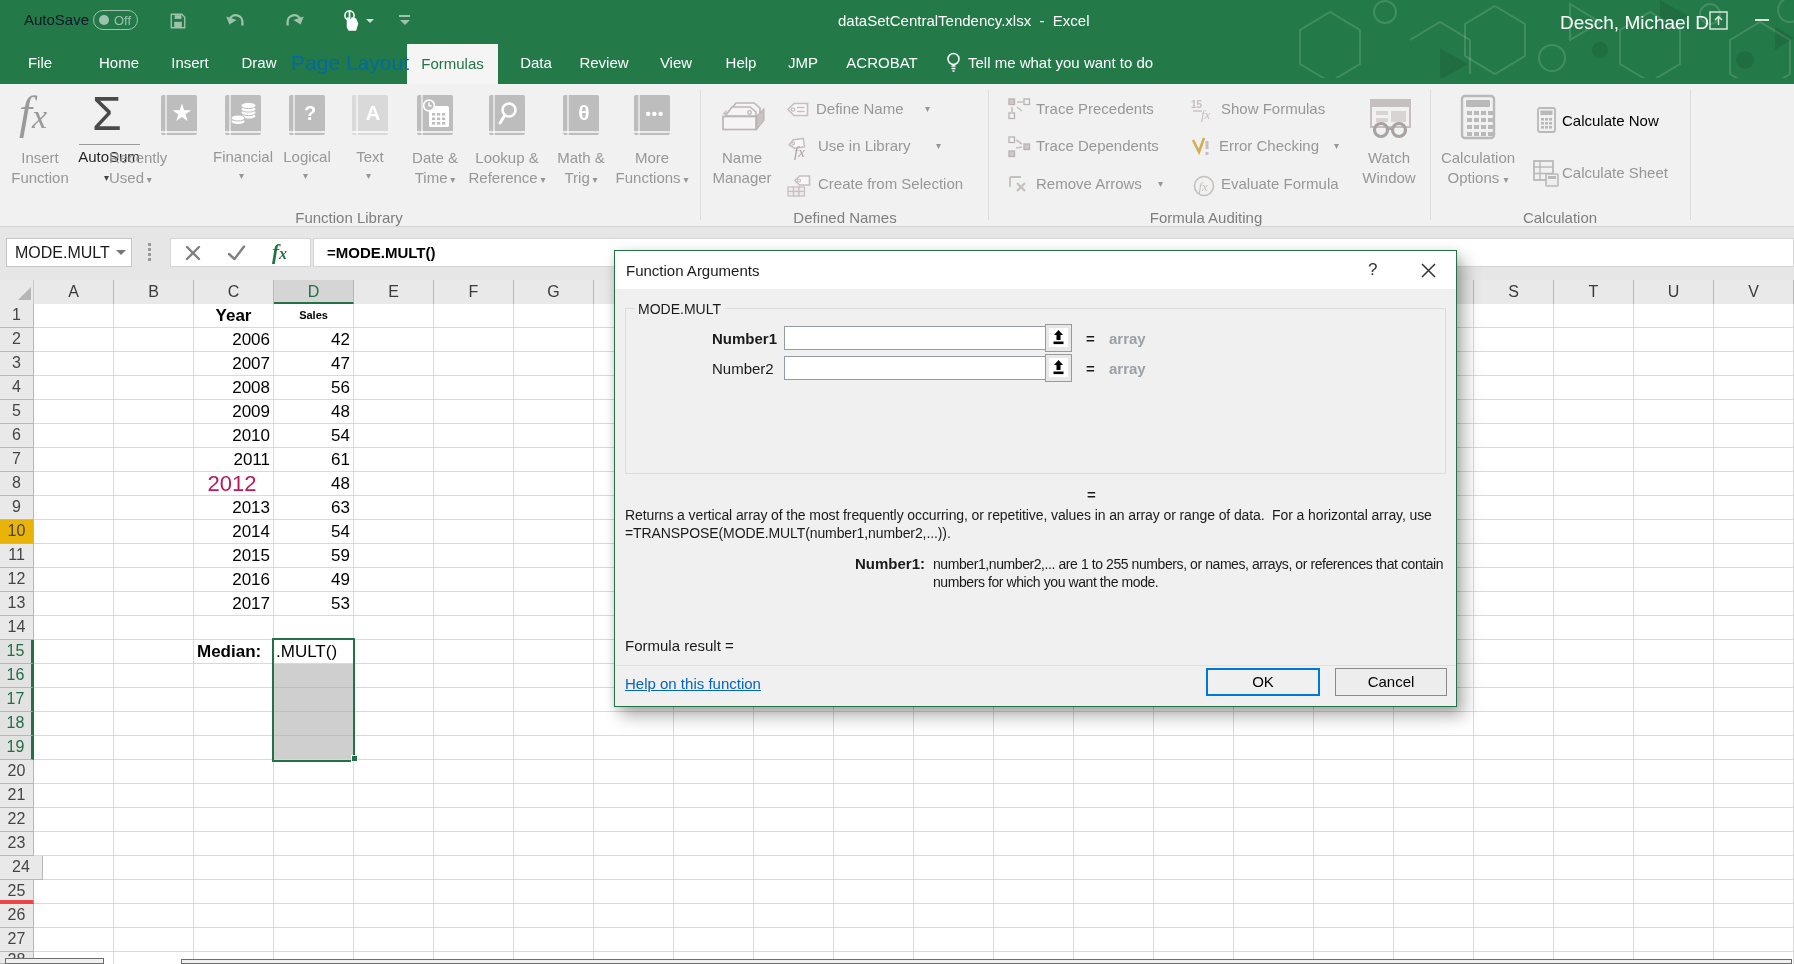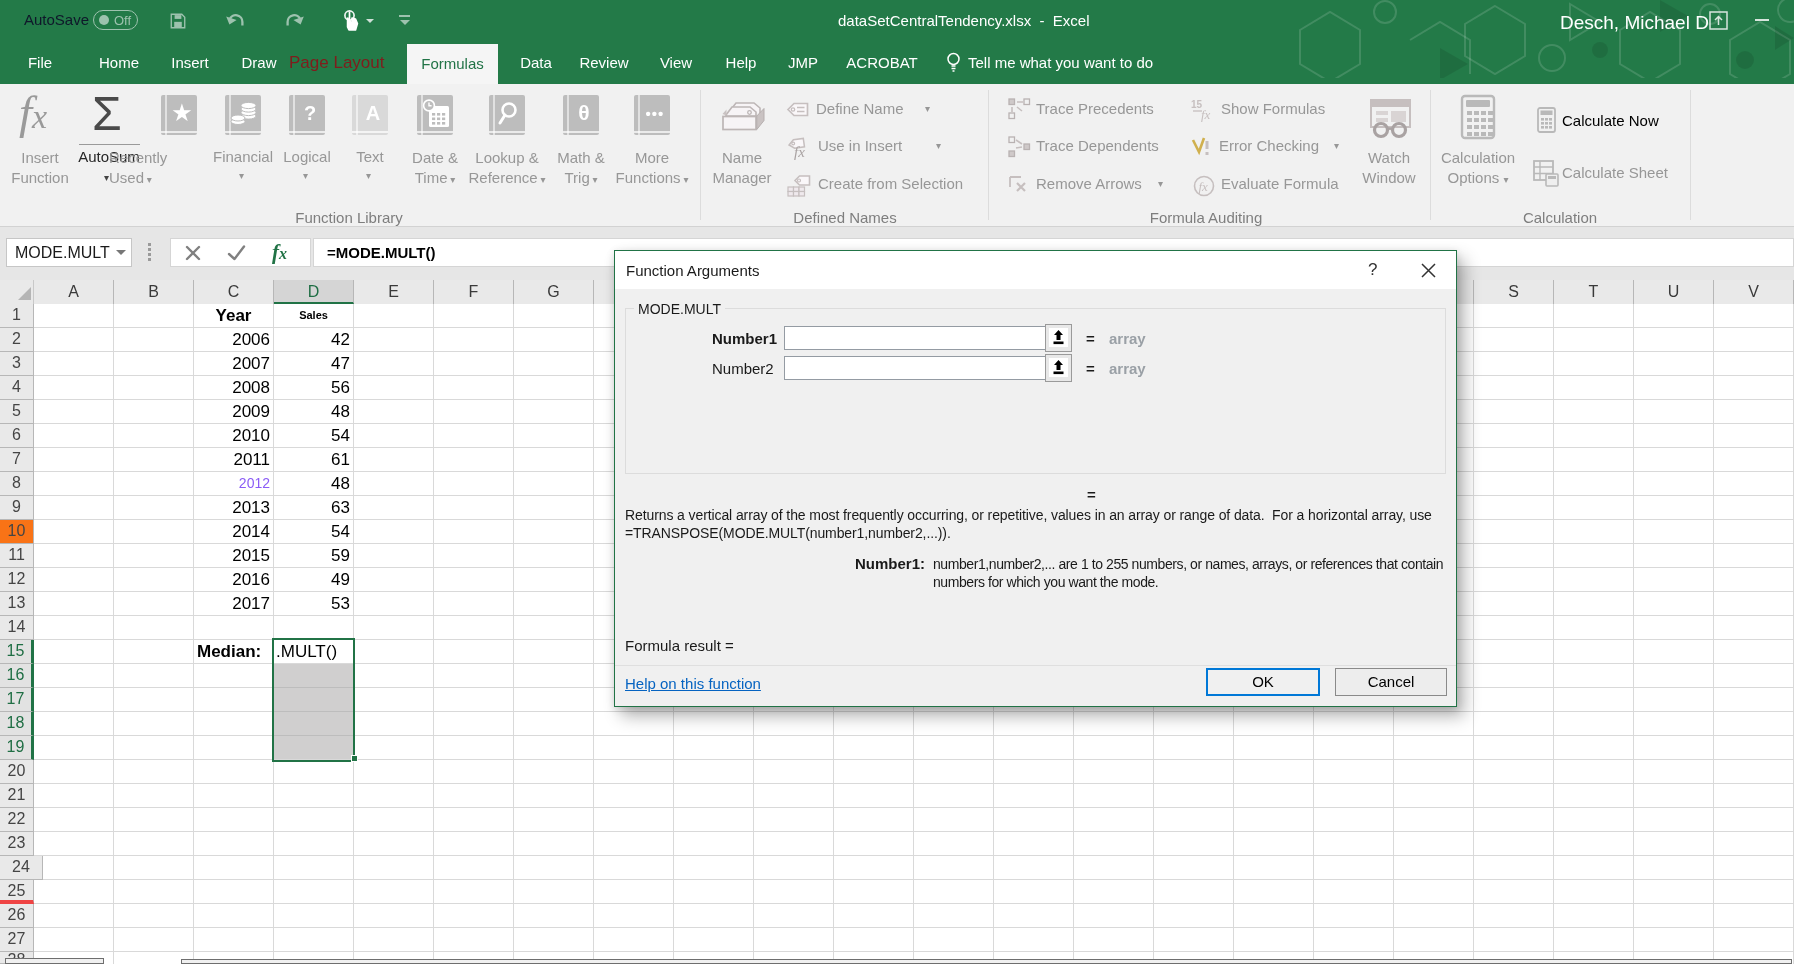--- a/index.html
+++ b/index.html
@@ -35,21 +35,21 @@
 <div class="ab" style="left:1714px;top:280px;width:80px;height:24px;background:#e9e9e9;border-right:1px solid #b7b7b7;color:#3a3a3a;font-size:16px;text-align:center;line-height:23px;">V</div>
 <div class="ab" style="left:0;top:304px;width:34px;height:24px;background:#e9e9e9;border-right:1px solid #b7b7b7;border-bottom:1px solid #b7b7b7;color:#454545;font-size:16px;text-align:center;line-height:22px;">1</div>
 <div class="ab" style="left:0;top:328px;width:34px;height:24px;background:#e9e9e9;border-right:1px solid #b7b7b7;border-bottom:1px solid #b7b7b7;color:#454545;font-size:16px;text-align:center;line-height:22px;">2</div>
 <div class="ab" style="left:0;top:352px;width:34px;height:24px;background:#e9e9e9;border-right:1px solid #b7b7b7;border-bottom:1px solid #b7b7b7;color:#454545;font-size:16px;text-align:center;line-height:22px;">3</div>
 <div class="ab" style="left:0;top:376px;width:34px;height:24px;background:#e9e9e9;border-right:1px solid #b7b7b7;border-bottom:1px solid #b7b7b7;color:#454545;font-size:16px;text-align:center;line-height:22px;">4</div>
 <div class="ab" style="left:0;top:400px;width:34px;height:24px;background:#e9e9e9;border-right:1px solid #b7b7b7;border-bottom:1px solid #b7b7b7;color:#454545;font-size:16px;text-align:center;line-height:22px;">5</div>
 <div class="ab" style="left:0;top:424px;width:34px;height:24px;background:#e9e9e9;border-right:1px solid #b7b7b7;border-bottom:1px solid #b7b7b7;color:#454545;font-size:16px;text-align:center;line-height:22px;">6</div>
 <div class="ab" style="left:0;top:448px;width:34px;height:24px;background:#e9e9e9;border-right:1px solid #b7b7b7;border-bottom:1px solid #b7b7b7;color:#454545;font-size:16px;text-align:center;line-height:22px;">7</div>
 <div class="ab" style="left:0;top:472px;width:34px;height:24px;background:#e9e9e9;border-right:1px solid #b7b7b7;border-bottom:1px solid #b7b7b7;color:#454545;font-size:16px;text-align:center;line-height:22px;">8</div>
 <div class="ab" style="left:0;top:496px;width:34px;height:24px;background:#e9e9e9;border-right:1px solid #b7b7b7;border-bottom:1px solid #b7b7b7;color:#454545;font-size:16px;text-align:center;line-height:22px;">9</div>
-<div class="ab" style="left:0;top:520px;width:34px;height:24px;background:#f97316;border-right:1px solid #b7b7b7;border-bottom:1px solid #b7b7b7;color:#454545;font-size:16px;text-align:center;line-height:22px;">10</div>
+<div class="ab" style="left:0;top:520px;width:34px;height:24px;background:#eab308;border-right:1px solid #b7b7b7;border-bottom:1px solid #b7b7b7;color:#454545;font-size:16px;text-align:center;line-height:22px;">10</div>
 <div class="ab" style="left:0;top:544px;width:34px;height:24px;background:#e9e9e9;border-right:1px solid #b7b7b7;border-bottom:1px solid #b7b7b7;color:#454545;font-size:16px;text-align:center;line-height:22px;">11</div>
 <div class="ab" style="left:0;top:568px;width:34px;height:24px;background:#e9e9e9;border-right:1px solid #b7b7b7;border-bottom:1px solid #b7b7b7;color:#454545;font-size:16px;text-align:center;line-height:22px;">12</div>
 <div class="ab" style="left:0;top:592px;width:34px;height:24px;background:#e9e9e9;border-right:1px solid #b7b7b7;border-bottom:1px solid #b7b7b7;color:#454545;font-size:16px;text-align:center;line-height:22px;">13</div>
 <div class="ab" style="left:0;top:616px;width:34px;height:24px;background:#e9e9e9;border-right:1px solid #b7b7b7;border-bottom:1px solid #b7b7b7;color:#454545;font-size:16px;text-align:center;line-height:22px;">14</div>
 <div class="ab" style="left:0;top:640px;width:34px;height:24px;background:#e2e2e2;border-right:3px solid #217346;border-bottom:1px solid #b7b7b7;color:#1f6e44;font-size:16px;text-align:center;line-height:22px;">15</div>
 <div class="ab" style="left:0;top:664px;width:34px;height:24px;background:#e2e2e2;border-right:3px solid #217346;border-bottom:1px solid #b7b7b7;color:#1f6e44;font-size:16px;text-align:center;line-height:22px;">16</div>
 <div class="ab" style="left:0;top:688px;width:34px;height:24px;background:#e2e2e2;border-right:3px solid #217346;border-bottom:1px solid #b7b7b7;color:#1f6e44;font-size:16px;text-align:center;line-height:22px;">17</div>
 <div class="ab" style="left:0;top:712px;width:34px;height:24px;background:#e2e2e2;border-right:3px solid #217346;border-bottom:1px solid #b7b7b7;color:#1f6e44;font-size:16px;text-align:center;line-height:22px;">18</div>
 <div class="ab" style="left:0;top:736px;width:34px;height:24px;background:#e2e2e2;border-right:3px solid #217346;border-bottom:1px solid #b7b7b7;color:#1f6e44;font-size:16px;text-align:center;line-height:22px;">19</div>
 <div class="ab" style="left:0;top:760px;width:34px;height:24px;background:#e9e9e9;border-right:1px solid #b7b7b7;border-bottom:1px solid #b7b7b7;color:#454545;font-size:16px;text-align:center;line-height:22px;">20</div>
@@ -68,21 +68,21 @@
 <div class="ab" style="left:194px;top:352px;width:79px;height:23px;text-align:right;padding-right:3px;color:#000;font-size:17px;line-height:23px;">2007</div>
 <div class="ab" style="left:274px;top:352px;width:79px;height:23px;text-align:right;padding-right:3px;color:#000;font-size:17px;line-height:23px;">47</div>
 <div class="ab" style="left:194px;top:376px;width:79px;height:23px;text-align:right;padding-right:3px;color:#000;font-size:17px;line-height:23px;">2008</div>
 <div class="ab" style="left:274px;top:376px;width:79px;height:23px;text-align:right;padding-right:3px;color:#000;font-size:17px;line-height:23px;">56</div>
 <div class="ab" style="left:194px;top:400px;width:79px;height:23px;text-align:right;padding-right:3px;color:#000;font-size:17px;line-height:23px;">2009</div>
 <div class="ab" style="left:274px;top:400px;width:79px;height:23px;text-align:right;padding-right:3px;color:#000;font-size:17px;line-height:23px;">48</div>
 <div class="ab" style="left:194px;top:424px;width:79px;height:23px;text-align:right;padding-right:3px;color:#000;font-size:17px;line-height:23px;">2010</div>
 <div class="ab" style="left:274px;top:424px;width:79px;height:23px;text-align:right;padding-right:3px;color:#000;font-size:17px;line-height:23px;">54</div>
 <div class="ab" style="left:194px;top:448px;width:79px;height:23px;text-align:right;padding-right:3px;color:#000;font-size:17px;line-height:23px;">2011</div>
 <div class="ab" style="left:274px;top:448px;width:79px;height:23px;text-align:right;padding-right:3px;color:#000;font-size:17px;line-height:23px;">61</div>
-<div class="ab" style="left:194px;top:472px;width:79px;height:23px;text-align:right;padding-right:3px;color:#8b5cf6;font-size:14px;line-height:23px;">2012</div>
+<div class="ab" style="left:194px;top:472px;width:79px;height:23px;text-align:center;padding-right:3px;color:#be185d;font-size:22px;line-height:23px;">2012</div>
 <div class="ab" style="left:274px;top:472px;width:79px;height:23px;text-align:right;padding-right:3px;color:#000;font-size:17px;line-height:23px;">48</div>
 <div class="ab" style="left:194px;top:496px;width:79px;height:23px;text-align:right;padding-right:3px;color:#000;font-size:17px;line-height:23px;">2013</div>
 <div class="ab" style="left:274px;top:496px;width:79px;height:23px;text-align:right;padding-right:3px;color:#000;font-size:17px;line-height:23px;">63</div>
 <div class="ab" style="left:194px;top:520px;width:79px;height:23px;text-align:right;padding-right:3px;color:#000;font-size:17px;line-height:23px;">2014</div>
 <div class="ab" style="left:274px;top:520px;width:79px;height:23px;text-align:right;padding-right:3px;color:#000;font-size:17px;line-height:23px;">54</div>
 <div class="ab" style="left:194px;top:544px;width:79px;height:23px;text-align:right;padding-right:3px;color:#000;font-size:17px;line-height:23px;">2015</div>
 <div class="ab" style="left:274px;top:544px;width:79px;height:23px;text-align:right;padding-right:3px;color:#000;font-size:17px;line-height:23px;">59</div>
 <div class="ab" style="left:194px;top:568px;width:79px;height:23px;text-align:right;padding-right:3px;color:#000;font-size:17px;line-height:23px;">2016</div>
 <div class="ab" style="left:274px;top:568px;width:79px;height:23px;text-align:right;padding-right:3px;color:#000;font-size:17px;line-height:23px;">49</div>
 <div class="ab" style="left:194px;top:592px;width:79px;height:23px;text-align:right;padding-right:3px;color:#000;font-size:17px;line-height:23px;">2017</div>
@@ -221,21 +221,21 @@
     <circle cx="7" cy="11.5" r="1.7" fill="none" stroke="#c6bfbf" stroke-width="1.3"></circle>
     <path d="M11 9.5 H18.5 M11 13.5 H18.5" stroke="#c6bfbf" stroke-width="1.5"></path>
   </svg>
 <div class="ab" style="left:816px;top:100px;font-size:15px;color:#979797;">Define Name</div>
 <div class="ab" style="left:925px;top:103px;font-size:10px;color:#979797;">▾</div>
 <svg class="ab" style="left:787px;top:136px;" width="24" height="24" viewBox="0 0 24 24">
     <path d="M2 8 L7 3.5 H17 V12 H7 Z" fill="#faf7f9" stroke="#c6bfbf" stroke-width="1.5" transform="rotate(-8 9 8)"></path>
     <circle cx="6.2" cy="7.5" r="1.4" fill="none" stroke="#c6bfbf" stroke-width="1.2"></circle>
     <text x="7" y="21" font-family="Liberation Serif,serif" font-style="italic" font-size="15" fill="#a9a2a2">fx</text>
   </svg>
-<div class="ab" style="left:818px;top:137px;font-size:15px;color:#979797;">Use in Insert</div>
+<div class="ab" style="left:818px;top:137px;font-size:15px;color:#979797;">Use in Library</div>
 <div class="ab" style="left:936px;top:140px;font-size:10px;color:#979797;">▾</div>
 <svg class="ab" style="left:787px;top:174px;" width="24" height="24" viewBox="0 0 24 24">
     <g stroke="#c6bfbf" stroke-width="1.2" fill="#efe9ed">
       <rect x="1" y="13" width="5.5" height="4.5"></rect>
       <rect x="6.5" y="13" width="5.5" height="4.5"></rect>
       <rect x="1" y="17.5" width="5.5" height="4.5"></rect>
       <rect x="6.5" y="17.5" width="5.5" height="4.5"></rect>
       <rect x="12" y="13" width="5.5" height="4.5"></rect>
       <rect x="12" y="17.5" width="5.5" height="4.5"></rect>
     </g>
@@ -388,21 +388,21 @@
 <rect x="1" y="1" width="17" height="17" fill="none" stroke="#d7e5dd" stroke-width="1.5"></rect>
 <path d="M9.5 14 L9.5 6 M6 9 L9.5 5.5 L13 9" stroke="#d7e5dd" stroke-width="1.5" fill="none"></path>
   </svg>
 <div class="ab" style="left:1755px;top:19px;width:14px;height:2px;background:#d7e5dd;"></div>
 <div class="ab" style="left:407px;top:44px;width:91px;height:40px;background:#f5f5f5;"></div>
 <div class="ab" style="left:407px;top:44px;width:91px;height:40px;text-align:center;line-height:40px;font-size:15px;color:#217346;">Formulas</div>
 <div class="ab" style="left:-20px;top:41px;width:120px;height:43px;text-align:center;line-height:43px;font-size:15px;color:#fff;">File</div>
 <div class="ab" style="left:59px;top:41px;width:120px;height:43px;text-align:center;line-height:43px;font-size:15px;color:#fff;">Home</div>
 <div class="ab" style="left:130px;top:41px;width:120px;height:43px;text-align:center;line-height:43px;font-size:15px;color:#fff;">Insert</div>
 <div class="ab" style="left:199px;top:41px;width:120px;height:43px;text-align:center;line-height:43px;font-size:15px;color:#fff;">Draw</div>
-<div class="ab" style="left:289px;top:41px;width:120px;height:43px;text-align:left;line-height:43px;font-size:17px;color:#7f1d1d;">Page Layout</div>
+<div class="ab" style="left:289px;top:41px;width:120px;height:43px;text-align:right;line-height:43px;font-size:21px;color:#0369a1;">Page Layout</div>
 <div class="ab" style="left:476px;top:41px;width:120px;height:43px;text-align:center;line-height:43px;font-size:15px;color:#fff;">Data</div>
 <div class="ab" style="left:544px;top:41px;width:120px;height:43px;text-align:center;line-height:43px;font-size:15px;color:#fff;">Review</div>
 <div class="ab" style="left:616px;top:41px;width:120px;height:43px;text-align:center;line-height:43px;font-size:15px;color:#fff;">View</div>
 <div class="ab" style="left:681px;top:41px;width:120px;height:43px;text-align:center;line-height:43px;font-size:15px;color:#fff;">Help</div>
 <div class="ab" style="left:743px;top:41px;width:120px;height:43px;text-align:center;line-height:43px;font-size:15px;color:#fff;">JMP</div>
 <div class="ab" style="left:822px;top:41px;width:120px;height:43px;text-align:center;line-height:43px;font-size:15px;color:#fff;">ACROBAT</div>
 <svg class="ab" style="left:946px;top:52px;" width="15" height="21" viewBox="0 0 15 21">
 <circle cx="7.5" cy="7" r="5.5" fill="none" stroke="#fff" stroke-width="1.5"></circle>
 <path d="M5.5 14 L9.5 14 M5.5 16.5 L9.5 16.5 M6.5 19 L8.5 19" stroke="#fff" stroke-width="1.3"></path>
   </svg>

